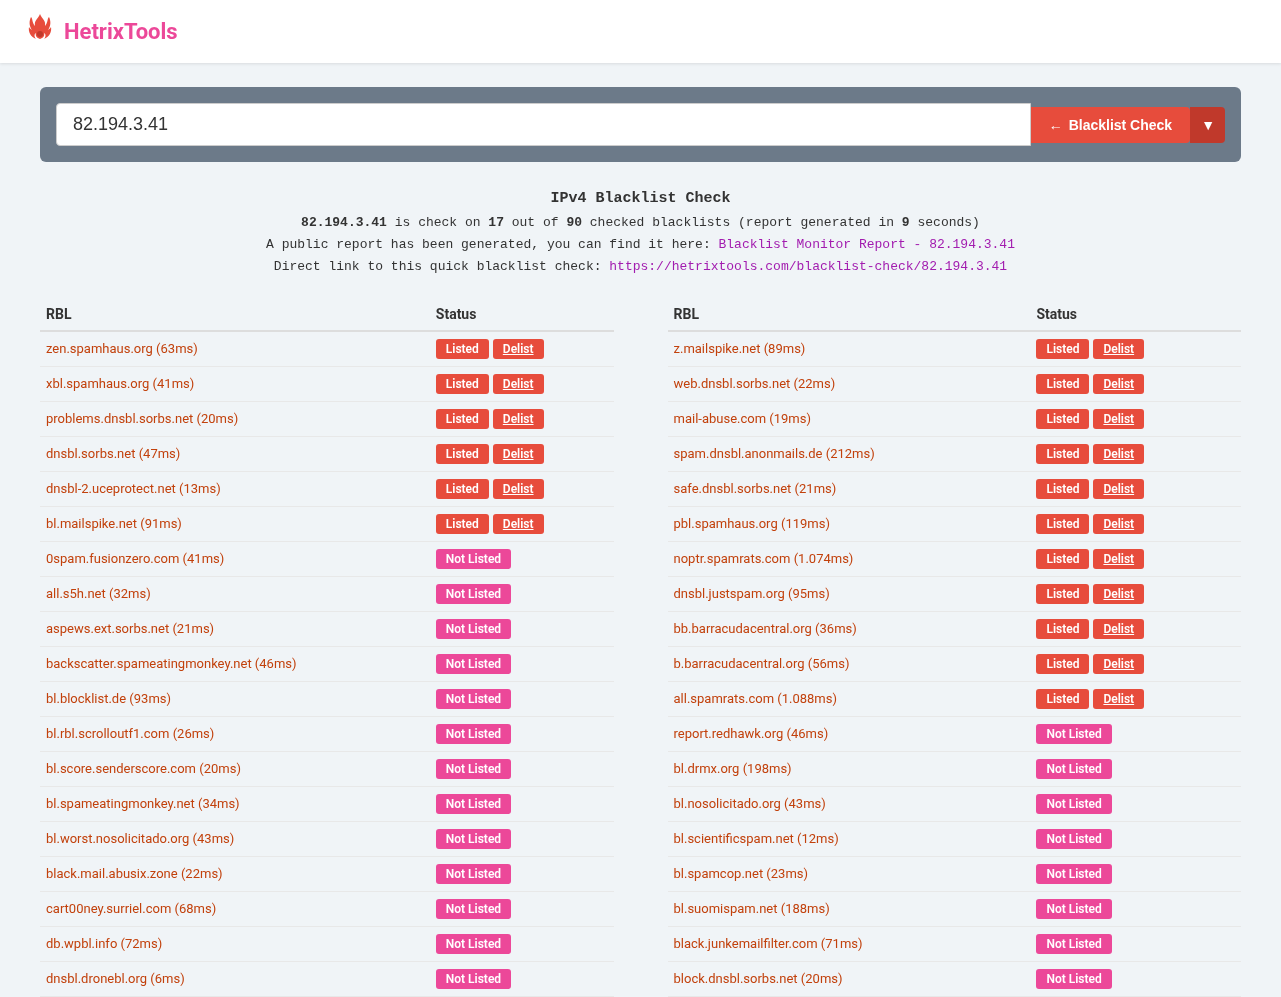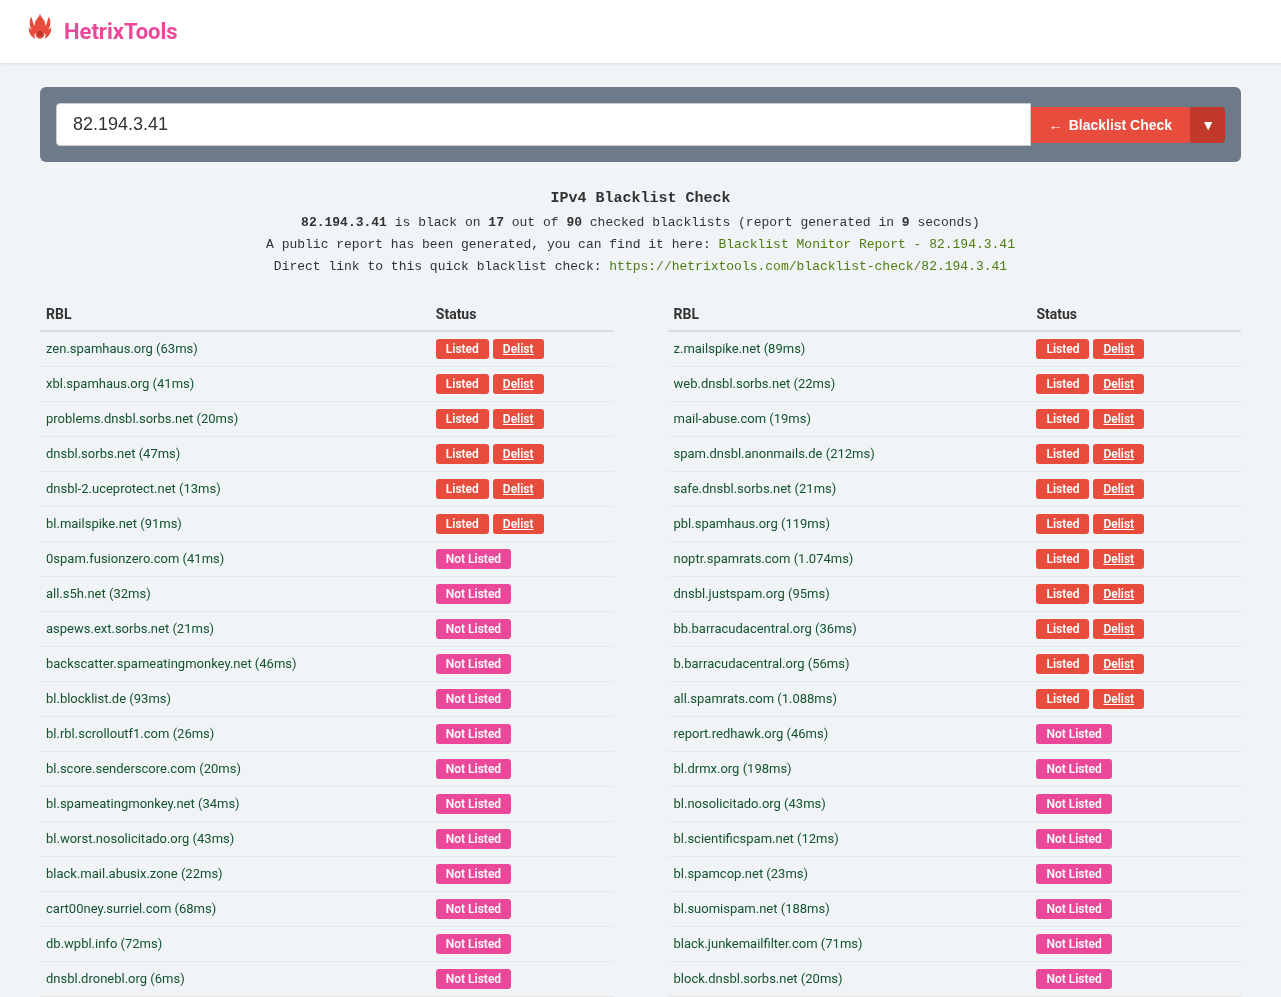--- a/index.html
+++ b/index.html
@@ -16,31 +16,31 @@
     
     .search-bar-wrap { background: #6c7a89; border-radius: 6px; padding: 16px; display: flex; align-items: center; gap: 0; margin-bottom: 24px; }
     .search-input { flex: 1; padding: 10px 16px; font-size: 18px; border: 1px solid #ccc; border-radius: 4px 0 0 4px; outline: none; color: #333; }
     .blacklist-check-btn { background: #e74c3c; color: #fff; border: none; padding: 10px 18px; font-size: 14px; font-weight: 600; cursor: pointer; border-radius: 0 4px 4px 0; display: flex; align-items: center; gap: 6px; white-space: nowrap; }
     .btn-dropdown { background: #c0392b; color: #fff; border: none; padding: 10px 10px; font-size: 14px; cursor: pointer; border-radius: 0 4px 4px 0; border-left: 1px solid #c0392b; }
 
     
     .info-section { text-align: center; margin-bottom: 20px; line-height: 1.7; font-family: Liberation Mono, monospace; }
     .info-section .title { font-weight: 700; font-size: 15px; }
     .info-section .bold { font-weight: 700; }
-    .info-section a { color: #4d7c0f; text-decoration: none; }
+    .info-section a { color: #a21caf; text-decoration: none; }
 
     
     .tables-wrap { display: grid; grid-template-columns: 1fr 1fr; gap: 0 54px; }
 
     .rbl-table { width: 100%; border-collapse: collapse; }
     .rbl-table thead tr th { font-weight: 700; font-size: 14px; padding: 8px 6px; border-bottom: 2px solid #ddd; text-align: left; color: #333; }
     .rbl-table thead tr th.status-col { text-align: left; }
     .rbl-table tbody tr { border-bottom: 1px solid #e8e8e8; }
     .rbl-table tbody tr td { padding: 7px 6px; vertical-align: middle; }
-    .rbl-table tbody tr td.rbl-name { color: #14532d; font-size: 13px; }
+    .rbl-table tbody tr td.rbl-name { color: #c2410c; font-size: 13px; }
     .rbl-table tbody tr td.status-cell { white-space: nowrap; }
 
     .badge { display: inline-block; padding: 3px 10px; border-radius: 3px; font-size: 12px; font-weight: 600; color: #fff; margin-right: 4px; }
     .badge-listed { background: #e74c3c; }
     .badge-not-listed { background: #ec4899; }
     .badge-delist { background: #e74c3c; text-decoration: underline; }
   </style>
 </head>
 <body>
 
@@ -66,21 +66,21 @@
       <span>Blacklist Check</span>
     </button>
     <button class="btn-dropdown">▼</button>
   </div>
 
   <div class="info-section">
     <div>
       <span class="title">IPv4 Blacklist Check</span>
     </div>
     <div>
-      <span class="bold">82.194.3.41</span><span> is black on </span><span class="bold">17</span><span> out of </span><span class="bold">90</span><span> checked blacklists (report generated in </span><span class="bold">9</span><span> seconds)</span>
+      <span class="bold">82.194.3.41</span><span> is check on </span><span class="bold">17</span><span> out of </span><span class="bold">90</span><span> checked blacklists (report generated in </span><span class="bold">9</span><span> seconds)</span>
     </div>
     <div>
       <span>A public report has been generated, you can find it here: </span><a href="#">Blacklist Monitor Report - 82.194.3.41</a>
     </div>
     <div>
       <span>Direct link to this quick blacklist check: </span><a href="#">https://hetrixtools.com/blacklist-check/82.194.3.41</a>
     </div>
   </div>
 
   <div class="tables-wrap">

